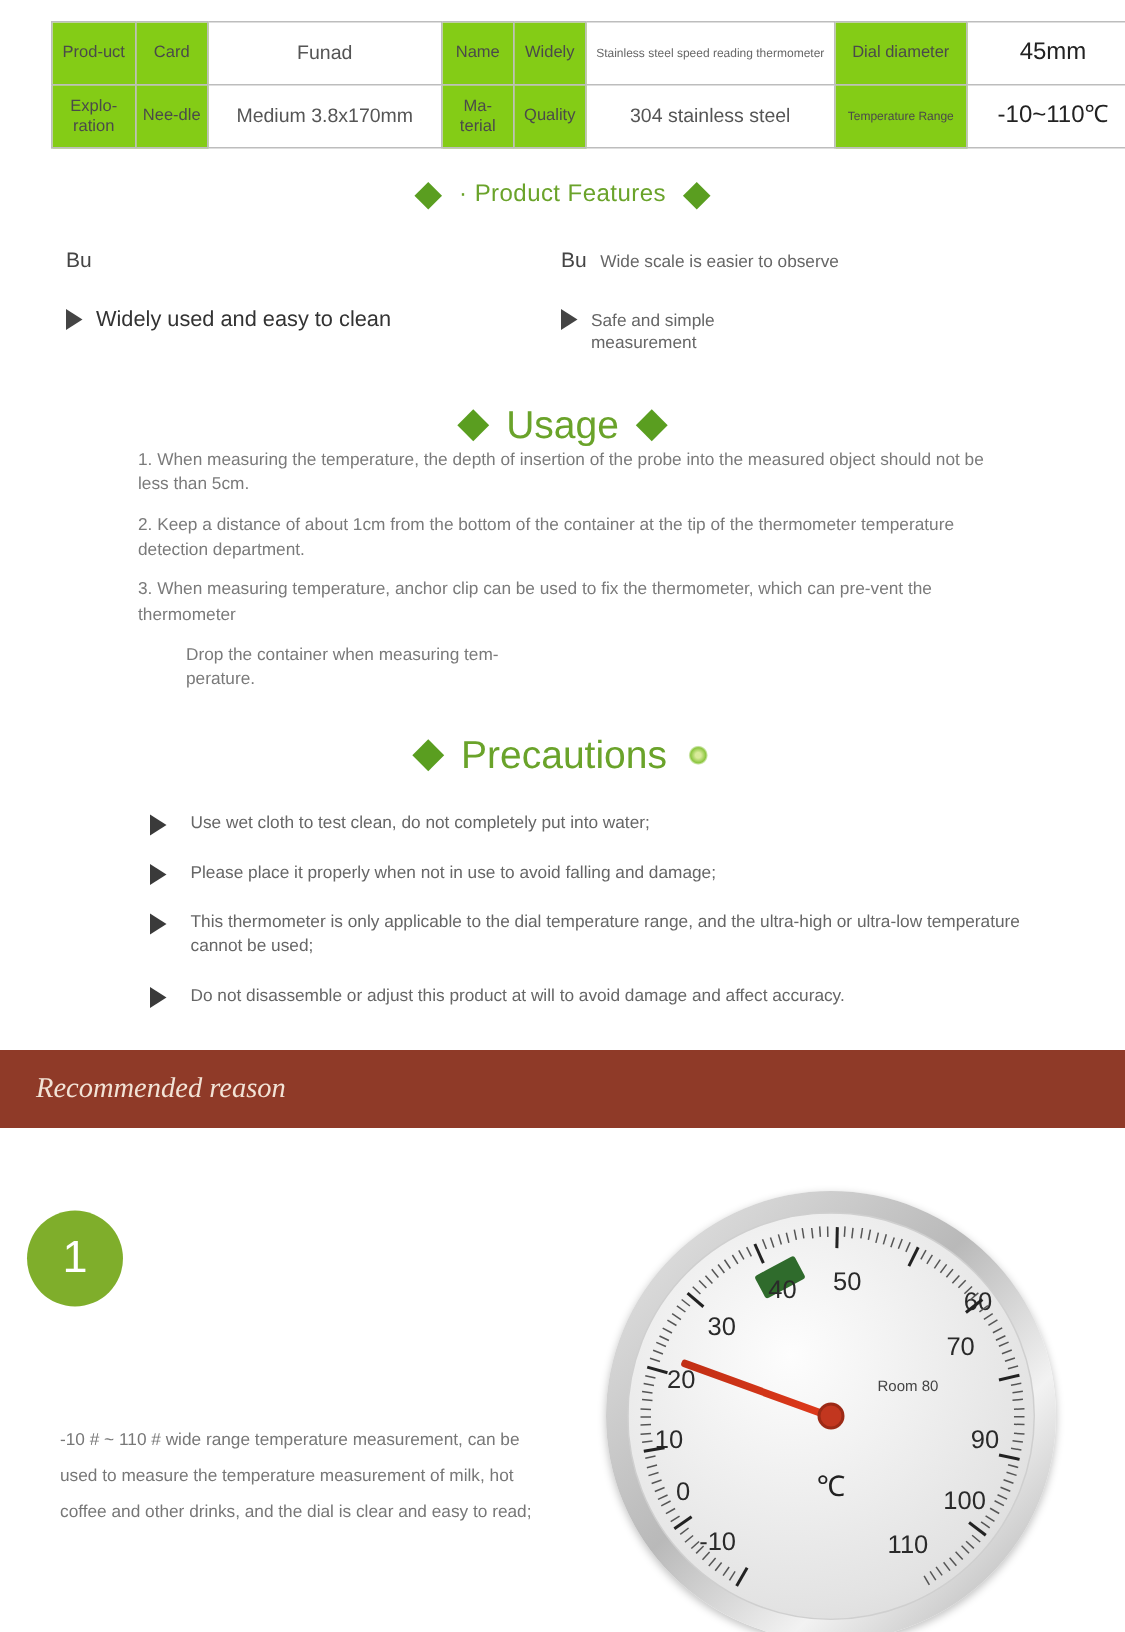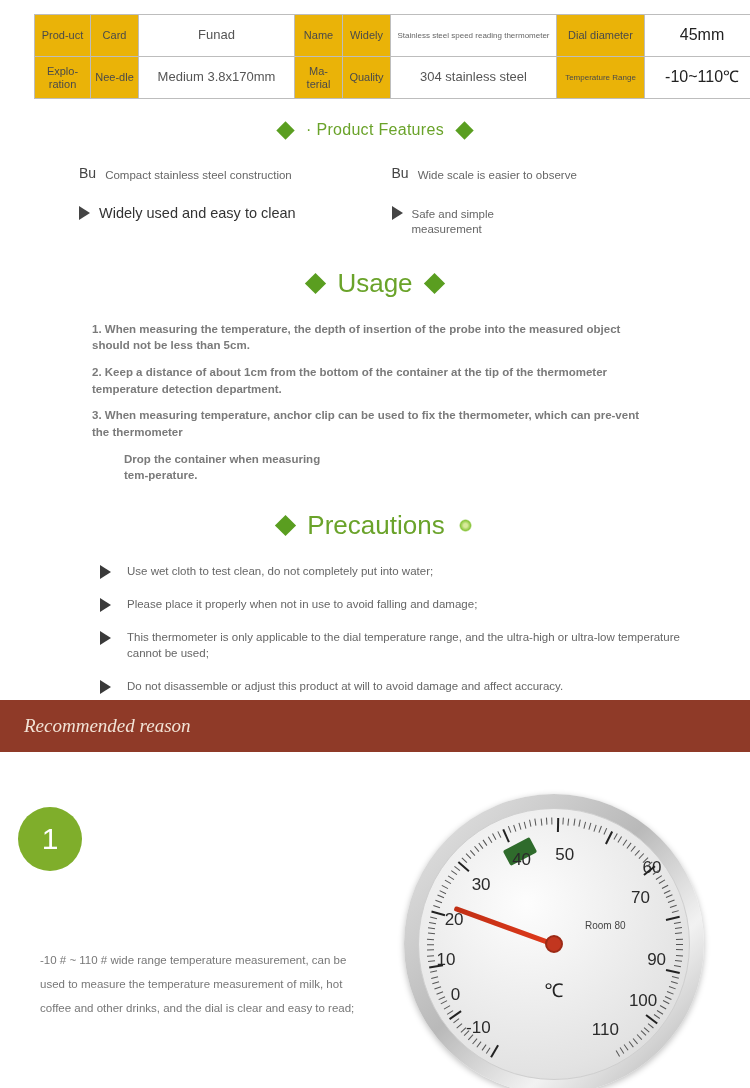--- a/index.html
+++ b/index.html
@@ -22,21 +22,21 @@
   }
   table.spec td {
     border:1px solid #bdbdbd;
     height:42px;
     text-align:center;
     vertical-align:middle;
     padding:2px 3px;
     line-height:1.15;
   }
   td.lbl {
-    background:#eab308;
+    background:#84cc16;
     color:#4a4a4a;
     font-size:11px;
   }
   td.lbl.tiny { font-size:8px; }
   td.val { font-size:13px; color:#555; }
   td.val.big { font-size:16px; color:#222; }
   .c1 { width:56px; } .c2 { width:48px; } .c3 { width:156px; }
   .c4 { width:48px; } .c5 { width:48px; } .c6 { width:166px; }
   .c7 { width:88px; } .c8 { width:115px; }
 
@@ -52,41 +52,41 @@
     display:inline-block;
   }
   .diamond.sm { width:13px; height:13px; }
   .head-text { color:#6aa32a; }
   .head-text.small { font-size:16px; letter-spacing:.3px; }
   .head-text.large { font-size:26px; }
 
   
   .features {
     margin-top:26px;
-    padding:0 56px 0 79px;
+    padding:0 56px 0 44px;
     display:grid;
     grid-template-columns: 1fr 1fr;
     row-gap:20px;
     column-gap:10px;
   }
   .feat { display:flex; align-items:flex-start; gap:9px; }
   .bu { font-size:14px; color:#444; }
   .feat-txt { font-size:11.5px; color:#666; line-height:1.35; padding-top:3px; }
   .feat.big .feat-txt { font-size:14.5px; color:#333; padding-top:0; }
   .tri {
     width:0;height:0;
     border-left:11px solid #444;
     border-top:7px solid transparent;
     border-bottom:7px solid transparent;
     margin-top:2px;
     flex:0 0 auto;
   }
 
   
-  .usage-body { margin-top:22px; padding:0 92px 0 92px;font-weight:bold; }
+  .usage-body { padding:0 92px 0 92px; }
   .usage-body p {
     margin:0 0 10px 0;
     font-size:11.5px;
     color:#7a7a7a;
     line-height:1.45;
   }
   .usage-body p.indent { margin-left:32px; width:220px; }
 
   
   .prec-list { margin-top:22px; padding:0 28px 0 100px; }
@@ -231,21 +231,20 @@
 
 <div class="head-row">
   <span class="diamond sm"></span>
   <span class="head-text small">· Product Features</span>
   <span class="diamond sm"></span>
 </div>
 
 <div class="features">
   <div class="feat">
     <span class="bu">Bu</span>
-    <span class="feat-txt">Compact stainless steel construction</span>
   </div>
   <div class="feat">
     <span class="bu">Bu</span>
     <span class="feat-txt">Wide scale is easier to observe</span>
   </div>
   <div class="feat big">
     <span class="tri"></span>
     <span class="feat-txt">Widely used and easy to clean</span>
   </div>
   <div class="feat">

